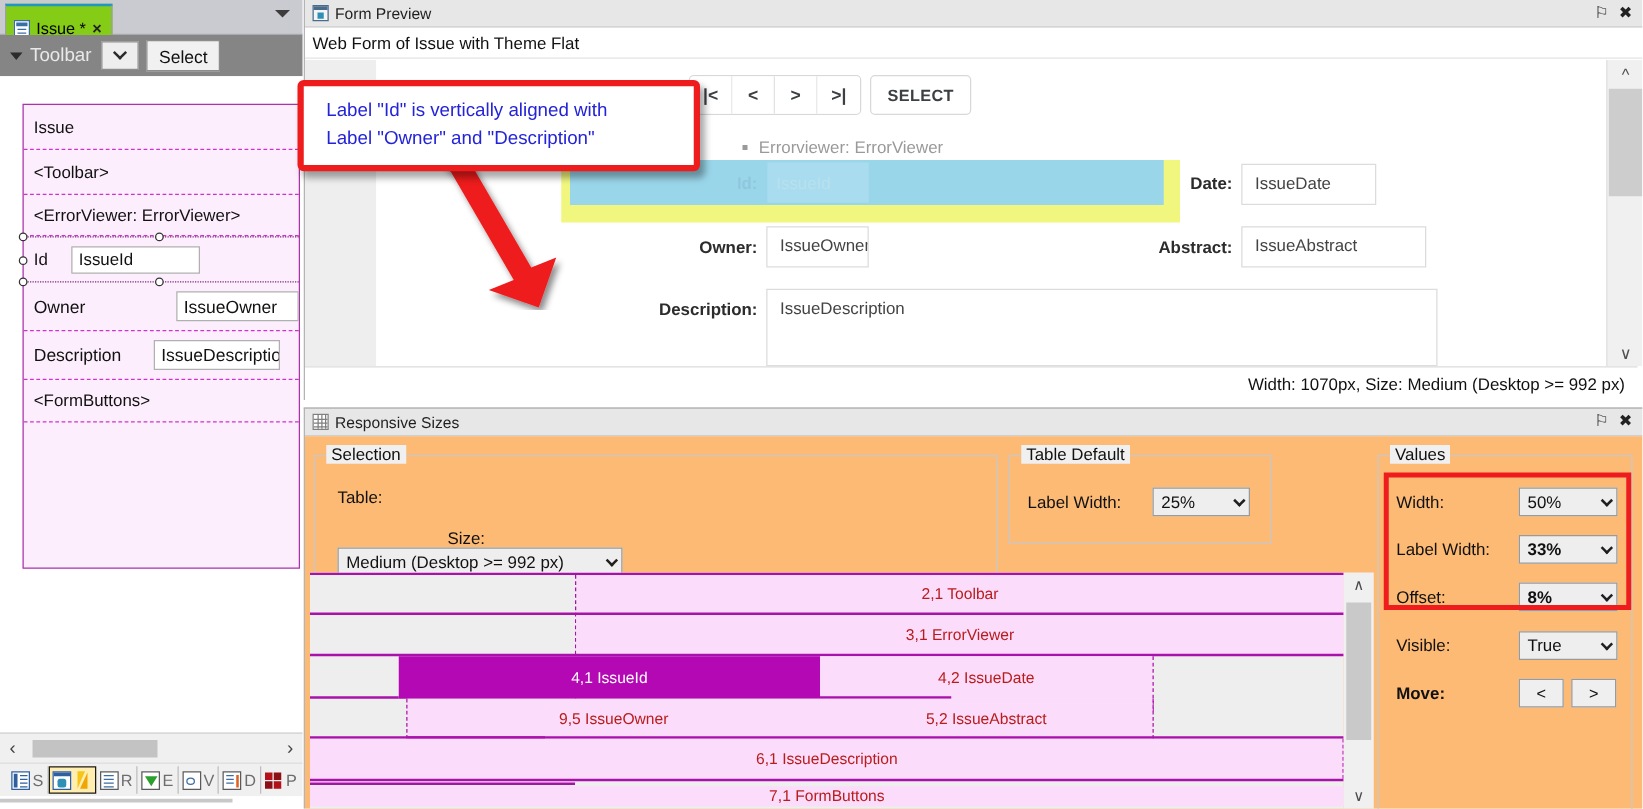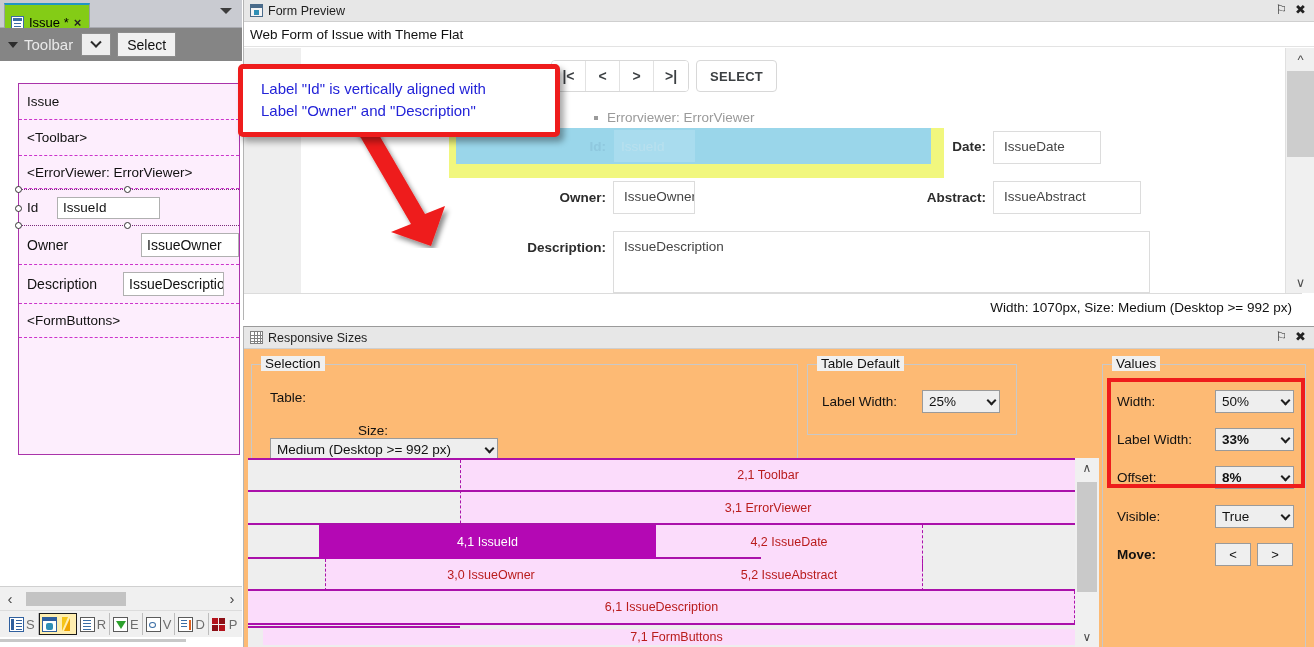--- a/index.html
+++ b/index.html
@@ -248,21 +248,21 @@
     background: #f0f0f0; border-left: 1px solid #e0e0e0;
   }
   .vs-arrow {
     position: absolute; left: 0; width: 29px; height: 22px;
     display: flex; align-items: center; justify-content: center; color: #505050; font-size: 13px;
   }
   .vs-arrow.up { top: 0; } .vs-arrow.down { bottom: 0; }
   .vs-thumb { position: absolute; left: 1px; width: 27px; background: #cdcdcd; }
 
   .status-line {
-    position: absolute; left: 0; right: 12px; bottom: 0; height: 27px;
+    position: absolute; left: 0; right: 4px; bottom: 0; height: 27px;
     background: #ffffff; border-top: 1px solid #dcdcdc;
     display: flex; align-items: center; justify-content: flex-end;
     padding-right: 10px; font-size: 13.5px; color: #111;
   }
 
   
   #resp-panel {
     position: absolute; left: 243px; top: 326px; width: 1071px; height: 321px;
     background: #f0f0f0; border-left: 1px solid #b4b4b4; border-top: 1px solid #9a9a9a;
   }
@@ -636,38 +636,38 @@
     </div>
     <div class="gcell filled" style="left:408px;top:67px;width:266px;height:34px;">
       <span>4,2 IssueDate</span>
     </div>
     <div class="gdash" style="left:674px;top:67px;height:44px;"></div>
     <div class="gline" style="left:0;top:99px;width:71px;"></div>
     <div class="gline" style="left:408px;top:99px;width:105px;"></div>
 
     <div class="gline" style="left:0;top:99px;width:827px;height:2px;background:transparent;"></div>
     <div class="gcell filled" style="left:78px;top:101px;width:330px;height:32px;">
-      <span>3,0 IssueOwner</span>
+      <span>9,5 IssueOwner</span>
     </div>
     <div class="gcell filled" style="left:408px;top:101px;width:266px;height:32px;">
       <span>5,2 IssueAbstract</span>
     </div>
     <div class="gdash" style="left:77px;top:101px;height:32px;"></div>
     <div class="gdash" style="left:674px;top:101px;height:32px;"></div>
     <div class="gline" style="left:78px;top:131px;width:110px;"></div>
 
     <div class="gline" style="left:0;top:131px;width:827px;"></div>
     <div class="gcell filled" style="left:0;top:133px;width:827px;height:32px;">
       <span>6,1 IssueDescription</span>
     </div>
     <div class="gdash" style="left:826px;top:133px;height:32px;"></div>
 
     <div class="gline" style="left:0;top:165px;width:827px;"></div>
     <div class="gline" style="left:0;top:168px;width:212px;"></div>
-    <div class="gcell filled" style="left:15px;top:171px;width:827px;height:16px;">
+    <div class="gcell filled" style="left:0;top:171px;width:827px;height:16px;">
       <span>7,1 FormButtons</span>
     </div>
   </div>
 
   <div id="grid-scroll">
     <span class="gsa" style="top:0;">∧</span>
     <span class="gst" style="top:24px;height:110px;"></span>
     <span class="gsa" style="bottom:0;">∨</span>
   </div>
 

